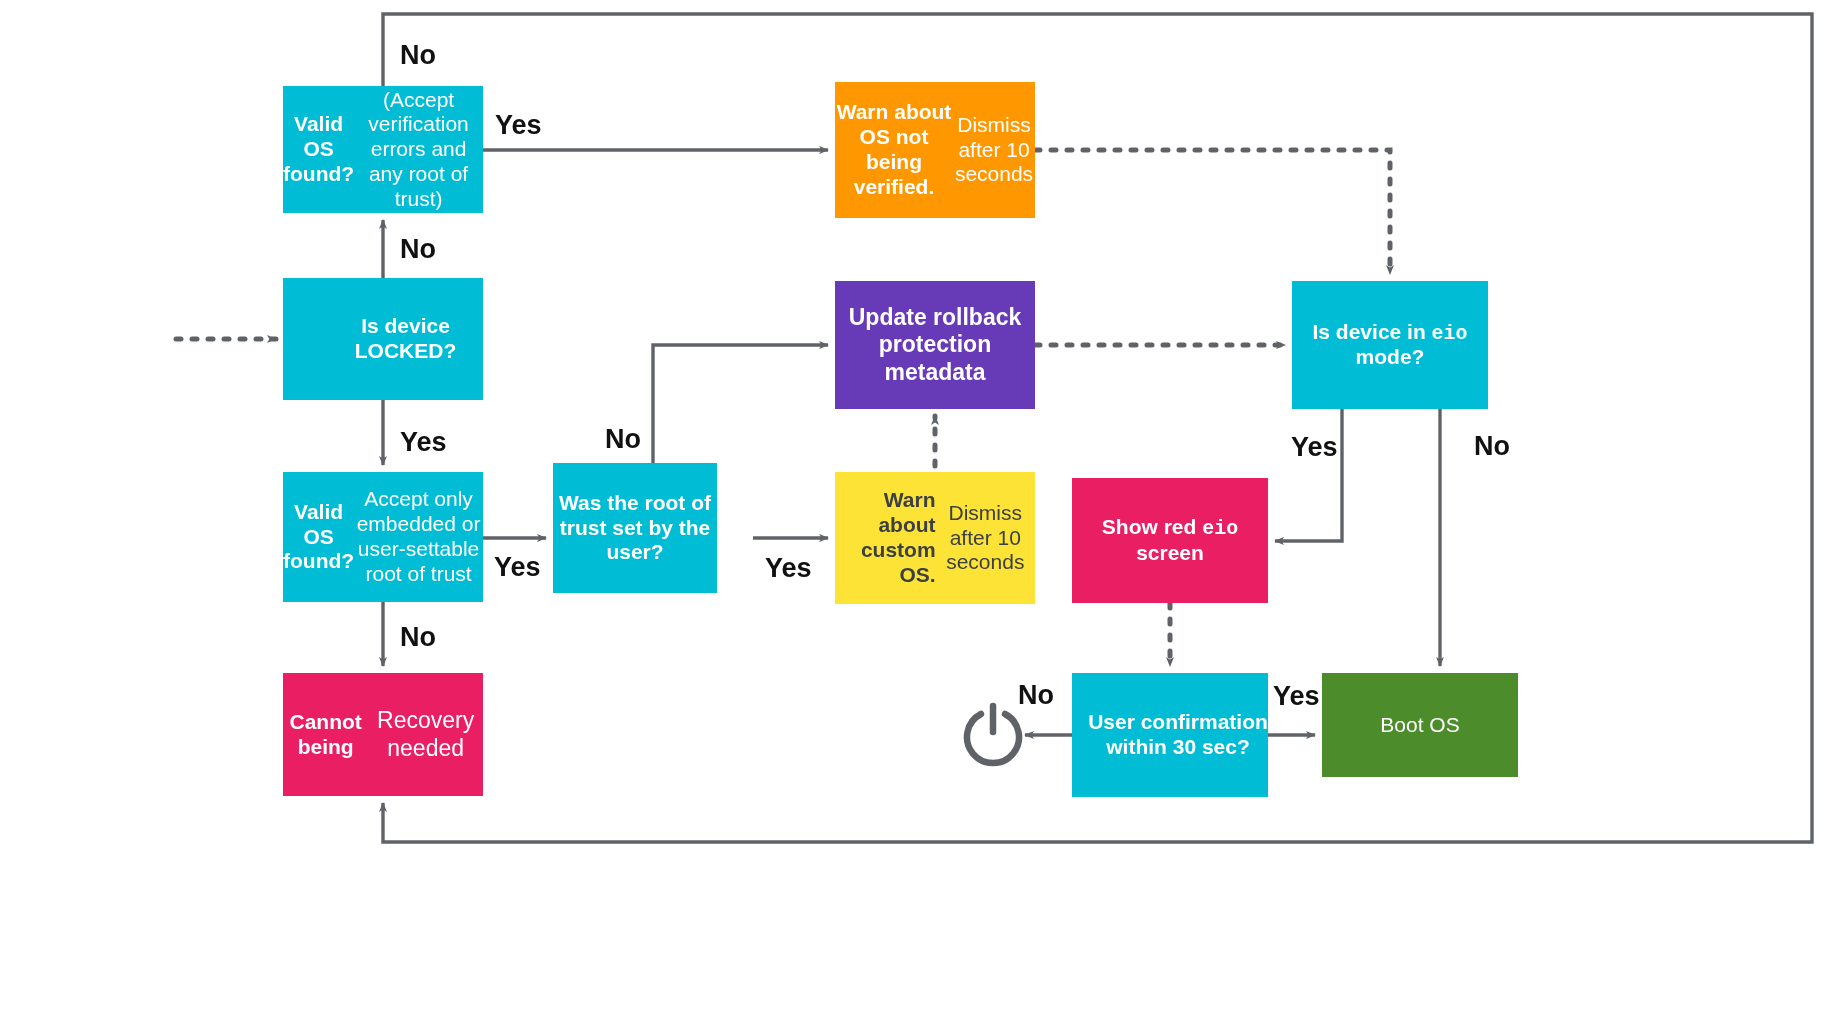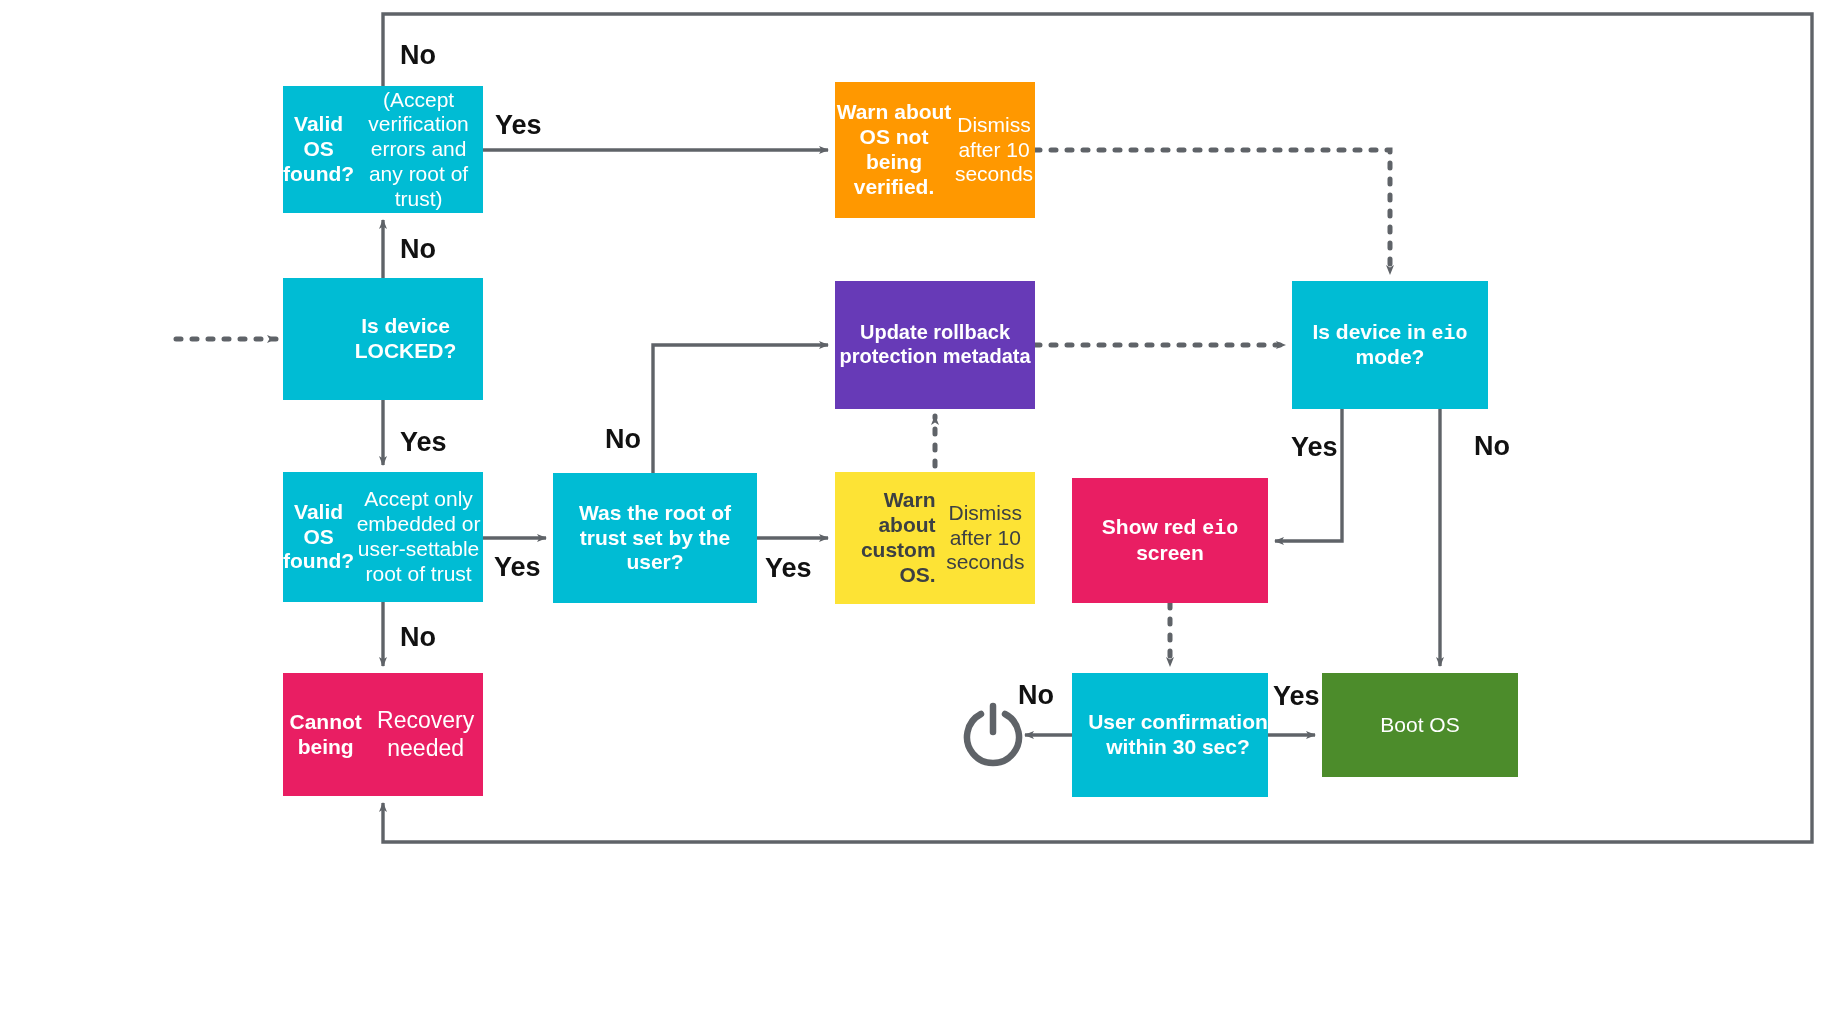--- a/index.html
+++ b/index.html
@@ -104,31 +104,31 @@
   <div class="node" style="left:283px;top:472px;width:200px;height:130px;background:#00bcd4;">
     <div class="ttl light" style="font-size:21px;">Valid OS found?</div>
     <div class="sub light" style="font-size:21px;">Accept only embedded or user-settable root of trust</div>
   </div>
 
   <div class="node" style="left:283px;top:673px;width:200px;height:123px;background:#e91e63;">
     <div class="ttl light" style="font-size:21px;">Cannot being</div>
     <div class="sub light" style="font-size:23px;">Recovery needed</div>
   </div>
 
-  <div class="node" style="left:553px;top:473px;width:204px;height:130px;background:#00bcd4;">
+  <div class="node" style="left:553px;top:463px;width:164px;height:130px;background:#00bcd4;">
     <div class="ttl light" style="font-size:21px;">Was the root of trust set by the user?</div>
   </div>
 
   <div class="node" style="left:835px;top:82px;width:200px;height:136px;background:#ff9800;">
     <div class="ttl light" style="font-size:21px;">Warn about OS not being verified.</div>
     <div class="sub light" style="font-size:21px;">Dismiss after 10 seconds</div>
   </div>
 
   <div class="node" style="left:835px;top:281px;width:200px;height:128px;background:#673ab7;">
-    <div class="ttl light" style="font-size:20px;">Update rollback protection metadata</div>
+    <div class="ttl light" style="font-size:23px;">Update rollback protection metadata</div>
   </div>
 
   <div class="node" style="left:835px;top:472px;width:200px;height:132px;background:#fde335;">
     <div class="ttl dark" style="font-size:21px;text-align:right;">Warn about custom OS.</div>
     <div class="sub dark" style="font-size:21px;">Dismiss after 10 seconds</div>
   </div>
 
   <div class="node" style="left:1072px;top:478px;width:196px;height:125px;background:#e91e63;">
     <div class="ttl light" style="font-size:21px;">
       <span>Show red </span><span class="mono">eio</span><span> screen</span>

